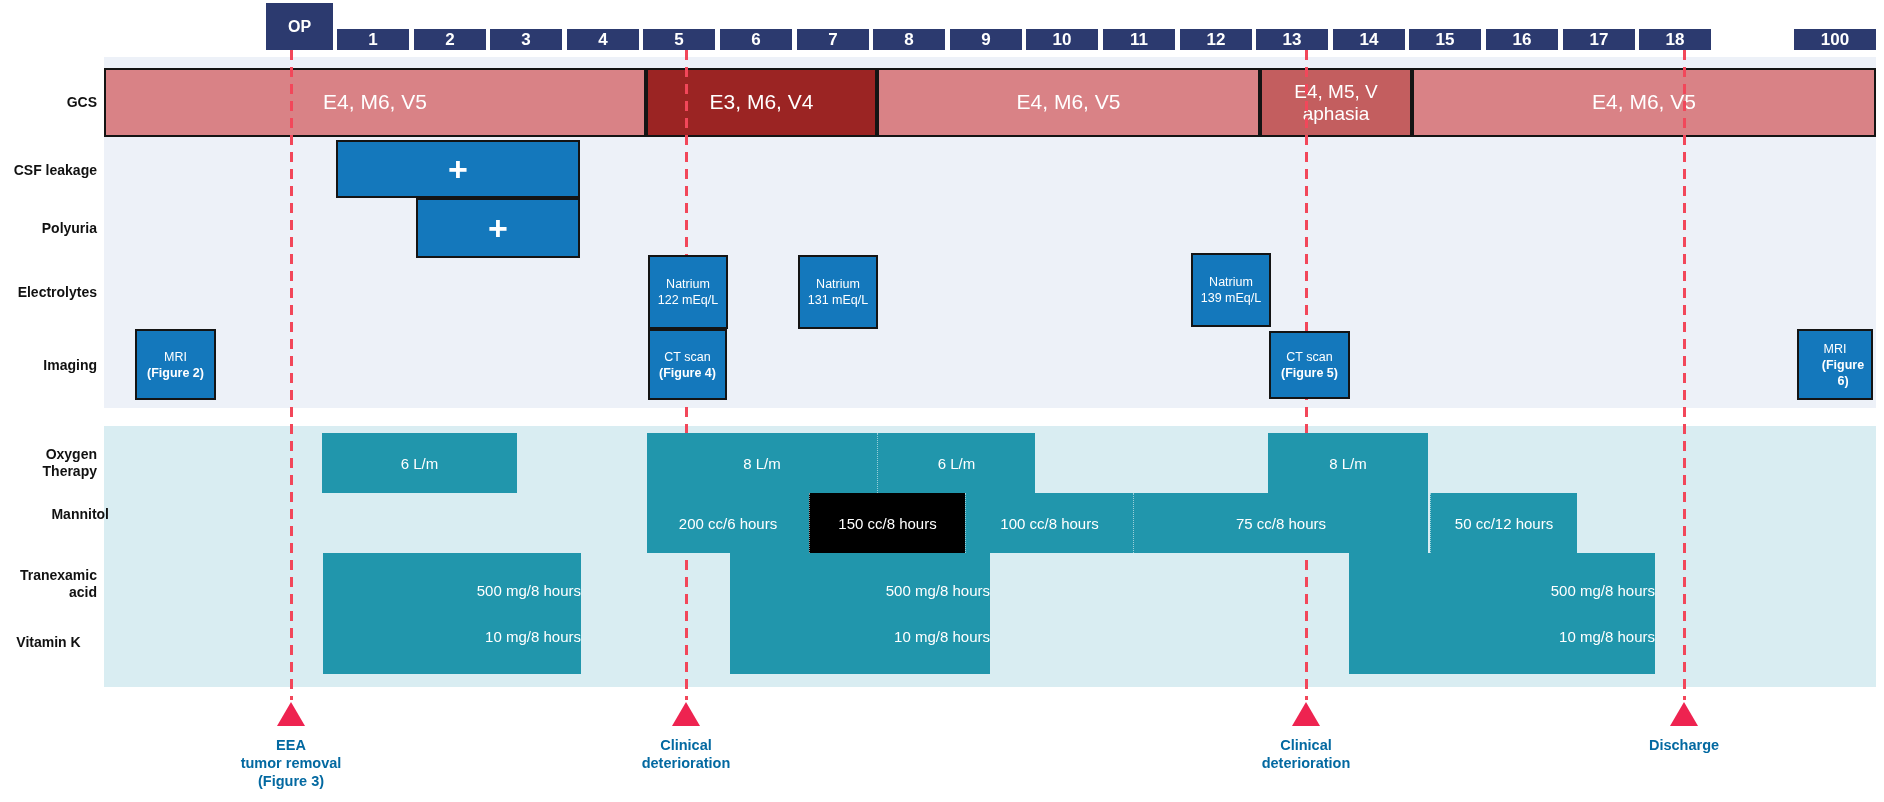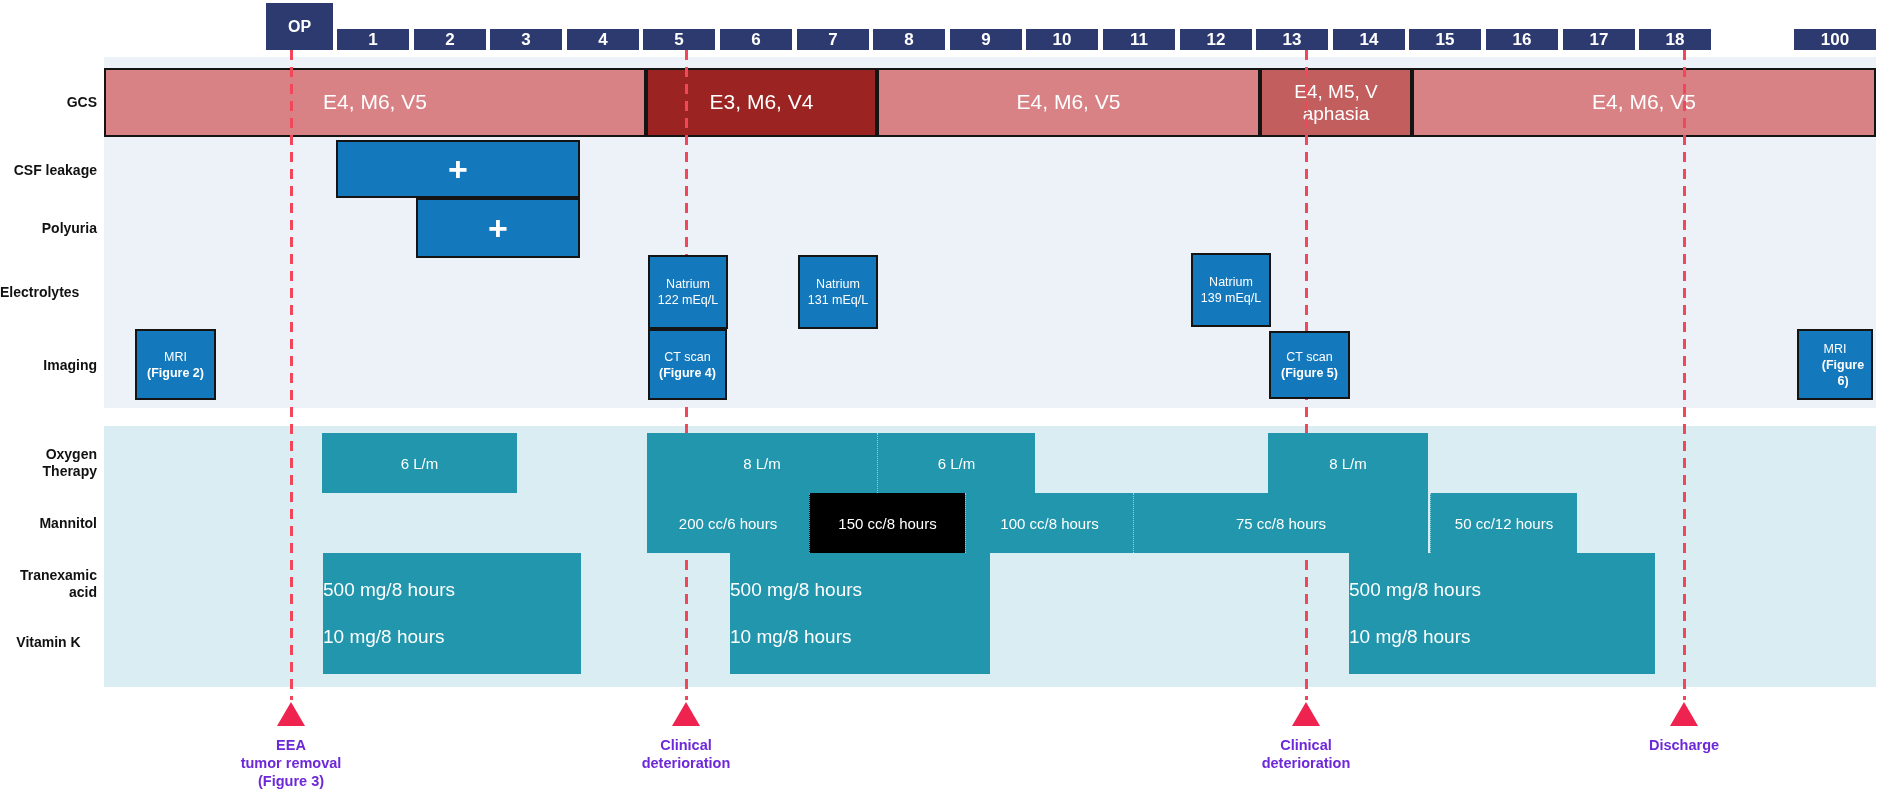--- a/index.html
+++ b/index.html
@@ -13,24 +13,24 @@
   #postband{left:337px;top:3px;width:1539px;height:23px;font-size:15px;}
   .daycell{color:#fff;font-weight:bold;font-size:17px;display:flex;align-items:center;justify-content:center;background:#2c3a6f;}
   .band{}
   .rowlabel{color:#111;font-weight:bold;font-size:14px;line-height:17px;text-align:right;white-space:pre-line;}
   .gcsseg{display:flex;align-items:center;justify-content:center;color:#fff;font-size:21px;
           border:2px solid #141414;text-align:center;white-space:pre-line;line-height:1.15;}
   .dash{width:3px;}
   .evbox{border:2px solid #141414;color:#fff;display:flex;flex-direction:column;align-items:center;
          justify-content:center;text-align:center;font-size:12.5px;line-height:16px;}
   .tealbar{color:#fff;display:flex;align-items:center;justify-content:center;font-size:15px;}
-  .tealblock{color:#fff;display:flex;flex-direction:column;align-items:flex-start;justify-content:space-around;
-             font-size:19px;padding:14px 0;}
+  .tealblock{color:#fff;display:flex;flex-direction:column;align-items:flex-end;justify-content:space-around;
+             font-size:15px;padding:14px 0;}
   .tri{width:0;height:0;border-left:14px solid transparent;border-right:14px solid transparent;}
-  .marklabel{color:#6d28d9;font-weight:bold;font-size:14.5px;line-height:18px;text-align:center;
+  .marklabel{color:#0369a1;font-weight:bold;font-size:14.5px;line-height:18px;text-align:center;
              white-space:pre-line;transform:translateX(-50%);}
 </style>
 </head>
 <body>
 
 <div id="canvas">
   <div id="opbox" class="abs navy">
     <span>OP</span>
   </div>
   <div id="layer">
@@ -89,25 +89,25 @@
       </div>
       <div class="abs daycell" style="left: 1639px; top: 29px; width: 72px; height: 21px;">
         <span>18</span>
       </div>
       <div class="abs daycell" style="left: 1794px; top: 29px; width: 82px; height: 21px;">
         <span>100</span>
       </div>
       <div class="abs rowlabel" style="left: 0px; top: 85px; width: 97px; height: 34px; display: flex; align-items: center; justify-content: flex-end;"><span style="white-space: pre-line;">GCS</span></div>
       <div class="abs rowlabel" style="left: 0px; top: 153px; width: 97px; height: 34px; display: flex; align-items: center; justify-content: flex-end;"><span style="white-space: pre-line;">CSF leakage</span></div>
       <div class="abs rowlabel" style="left: 0px; top: 211px; width: 97px; height: 34px; display: flex; align-items: center; justify-content: flex-end;"><span style="white-space: pre-line;">Polyuria</span></div>
-      <div class="abs rowlabel" style="left: 0px; top: 275px; width: 97px; height: 34px; display: flex; align-items: center; justify-content: flex-start;"><span style="white-space: pre-line;">Electrolytes</span></div>
+      <div class="abs rowlabel" style="left: 0px; top: 275px; width: 97px; height: 34px; display: flex; align-items: center; justify-content: flex-end;"><span style="white-space: pre-line;">Electrolytes</span></div>
       <div class="abs rowlabel" style="left: 0px; top: 348px; width: 97px; height: 34px; display: flex; align-items: center; justify-content: flex-end;"><span style="white-space: pre-line;">Imaging</span></div>
       <div class="abs rowlabel" style="left: 0px; top: 446px; width: 97px; height: 34px; display: flex; align-items: center; justify-content: flex-end;"><span style="white-space: pre-line;">Oxygen
 Therapy</span></div>
-      <div class="abs rowlabel" style="left: 0px; top: 506px; width: 97px; height: 34px; display: flex; align-items: center; justify-content: flex-end;"><span style="white-space: pre-line;">Mannitol</span></div>
+      <div class="abs rowlabel" style="left: 12px; top: 506px; width: 97px; height: 34px; display: flex; align-items: flex-start; justify-content: flex-end;"><span style="white-space: pre-line;">Mannitol</span></div>
       <div class="abs rowlabel" style="left: 0px; top: 567px; width: 97px; height: 34px; display: flex; align-items: center; justify-content: flex-end;"><span style="white-space: pre-line;">Tranexamic
 acid</span></div>
       <div class="abs rowlabel" style="left: 0px; top: 625px; width: 97px; height: 34px; display: flex; align-items: center; justify-content: center;"><span style="white-space: pre-line;">Vitamin K</span></div>
       <div class="abs gcsseg" style="left: 104px; top: 68px; width: 542px; height: 69px; background: rgb(217, 130, 134);"><span style="white-space: pre-line;">E4, M6, V5</span></div>
       <div class="abs gcsseg" style="left: 646px; top: 68px; width: 231px; height: 69px; background: rgb(155, 36, 35);"><span style="white-space: pre-line;">E3, M6, V4</span></div>
       <div class="abs gcsseg" style="left: 877px; top: 68px; width: 383px; height: 69px; background: rgb(217, 130, 134);"><span style="white-space: pre-line;">E4, M6, V5</span></div>
       <div class="abs gcsseg" style="left: 1260px; top: 68px; width: 152px; height: 69px; background: rgb(195, 94, 95); font-size: 19px;"><span style="white-space: pre-line;">E4, M5, V
 aphasia</span></div>
       <div class="abs gcsseg" style="left: 1412px; top: 68px; width: 464px; height: 69px; background: rgb(217, 130, 134);"><span style="white-space: pre-line;">E4, M6, V5</span></div>
       <div class="abs dash" style="left: 290px; top: 50px; width: 3px; height: 650px; background: repeating-linear-gradient(rgb(242, 71, 90) 0px, rgb(242, 71, 90) 10px, transparent 10px, transparent 17px);"></div>

